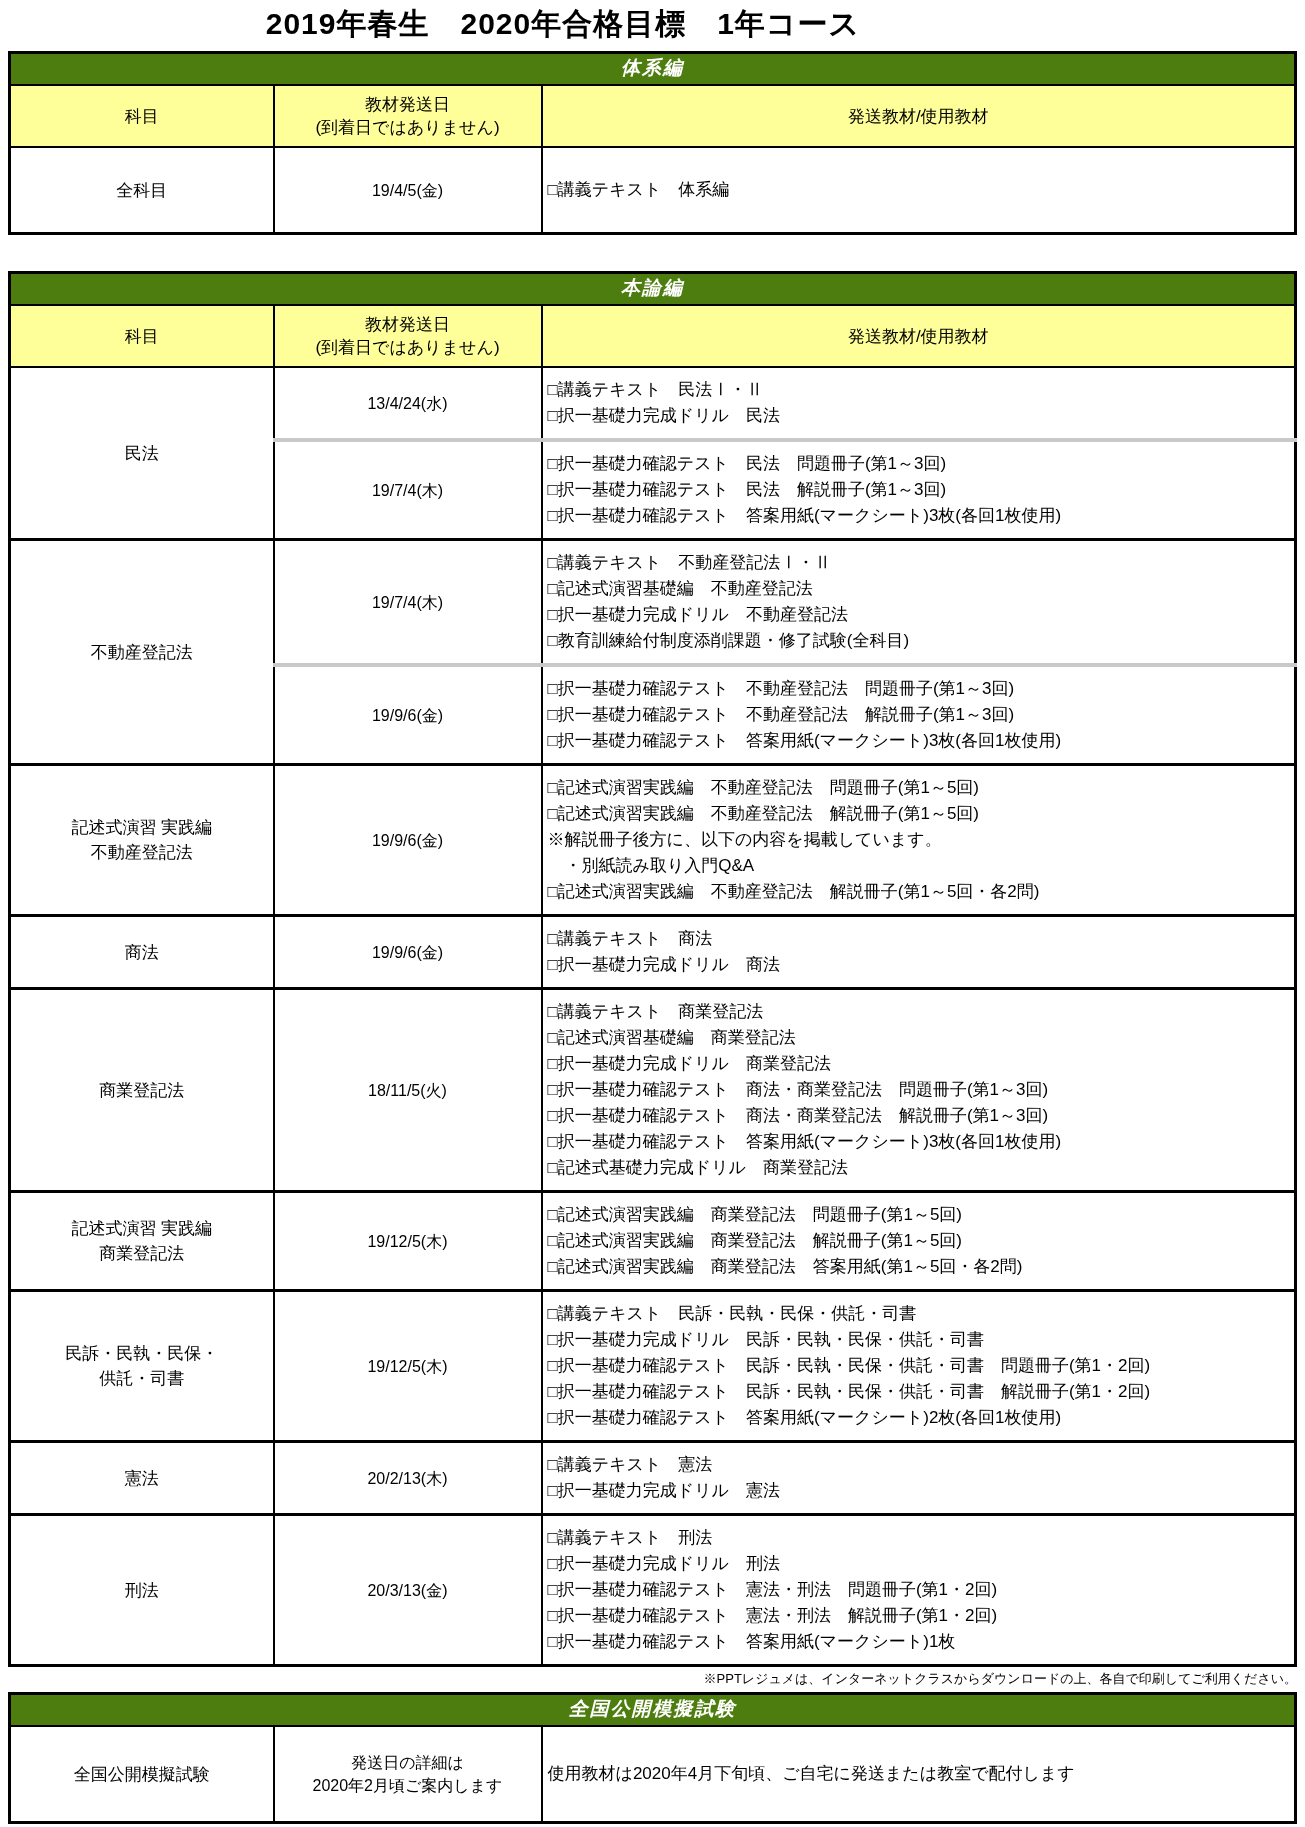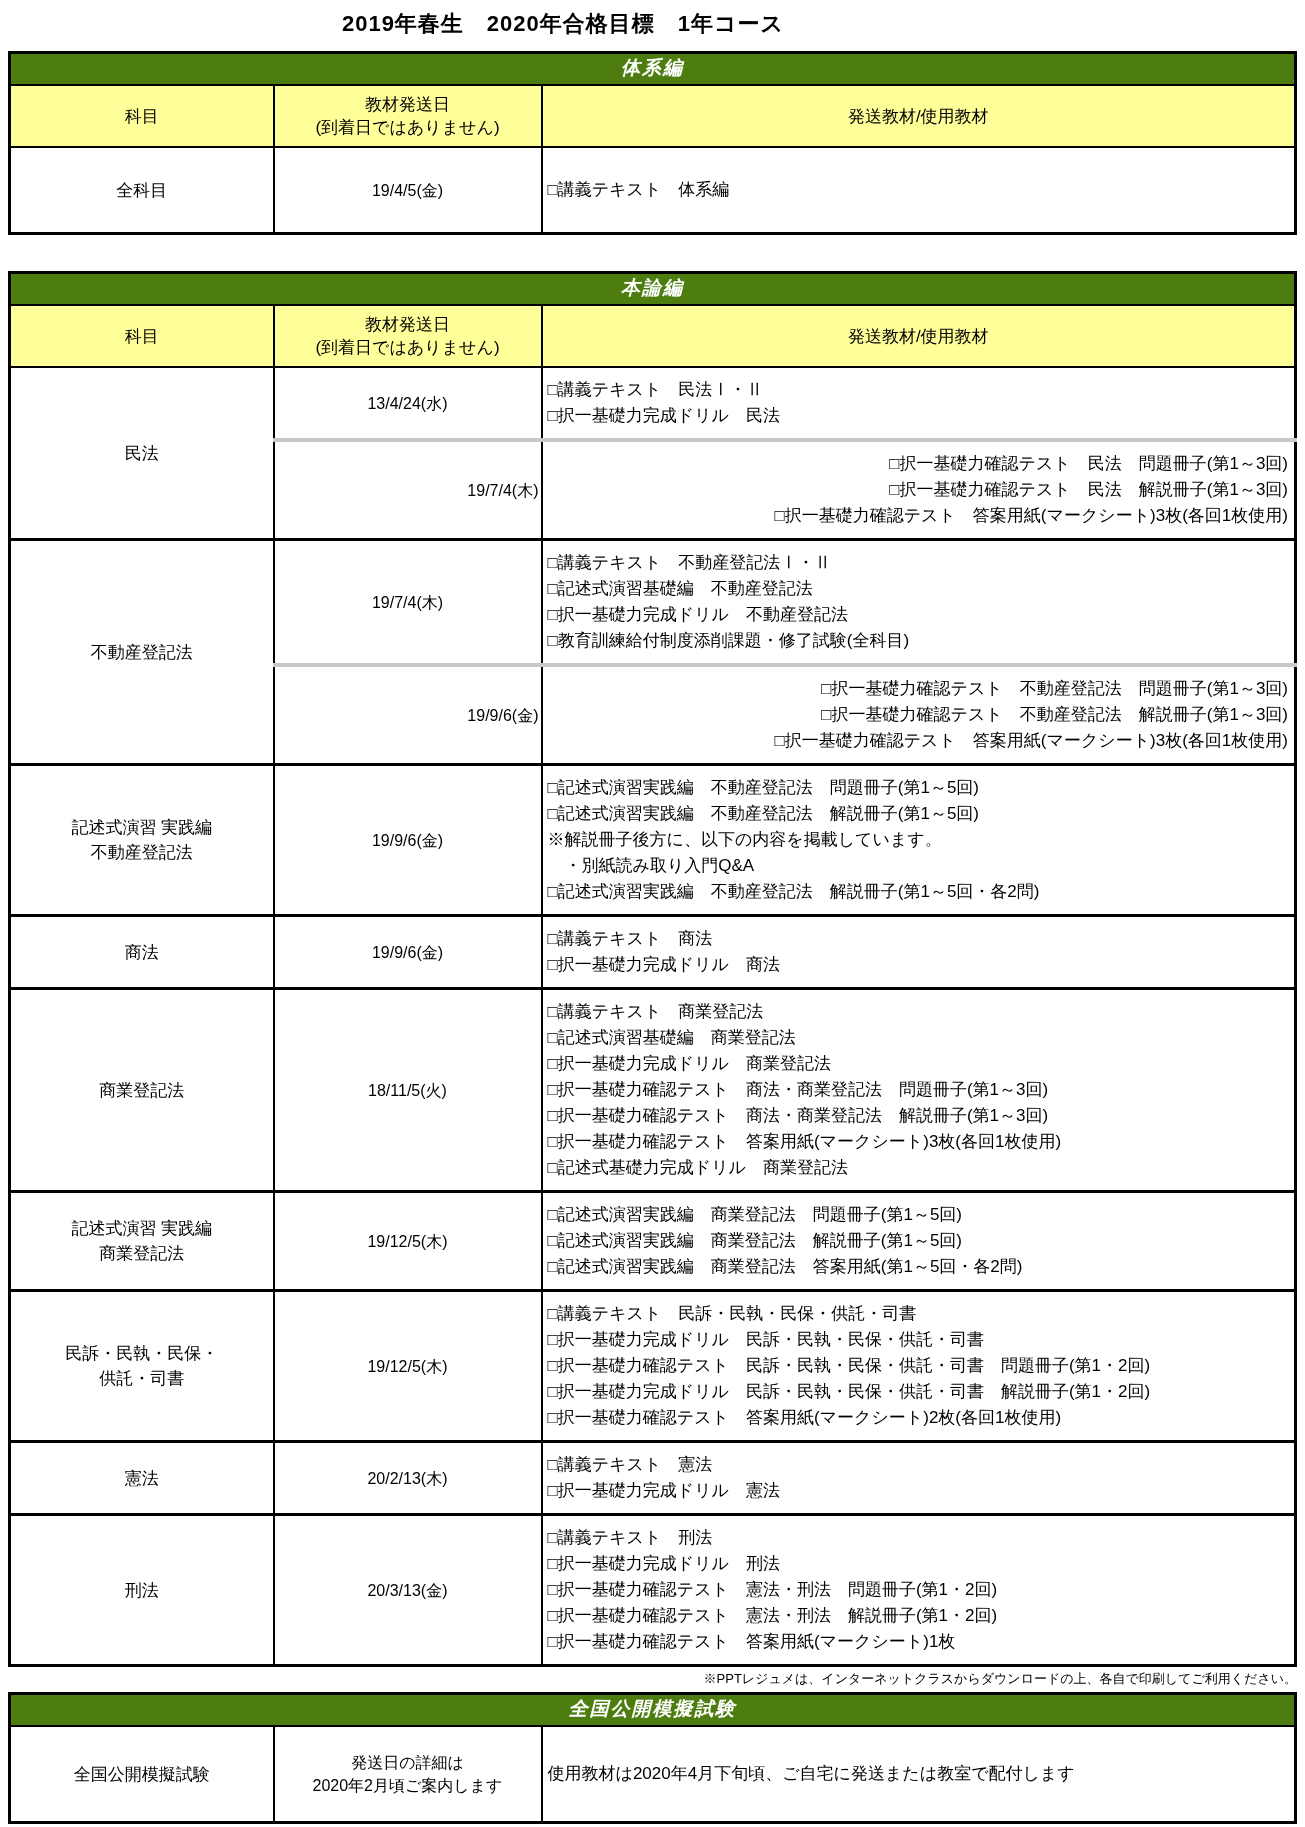--- a/index.html
+++ b/index.html
@@ -7,21 +7,21 @@
     width:1305px;height:1827px;
     font-family:"Liberation Sans",sans-serif;
     color:#000;
     -webkit-font-smoothing:antialiased;
   }
   .page{padding:0 8px;box-sizing:border-box;}
 
   
   .title-block{
     width:1110px;text-align:center;
-    font-weight:bold;font-size:22px;line-height:39px;
+    font-weight:bold;font-size:30px;line-height:39px;
     padding-top:4px;margin-bottom:8px;
     letter-spacing:1px;
   }
 
   
   table.sched{
     border-collapse:collapse;table-layout:fixed;
     width:1289px;border:3px solid #000;
   }
   col.c-subject{width:264px;}
@@ -38,21 +38,21 @@
     font-weight:normal;font-size:17px;line-height:23px;
     text-align:center;padding:7px 4px;
     border:2px solid #000;
   }
   td{
     border-left:2px solid #000;border-right:2px solid #000;
     vertical-align:middle;
   }
   tbody tr:first-child td{border-top:2px solid #000;}
   tr.group-start td{border-top:3px solid #000;}
-  tr.sub-row td{border-top:4px solid #c9c9c9;text-align:right;}
+  tr.sub-row td{border-top:4px solid #c9c9c9;}
   td.subject{
     text-align:center;font-size:17px;line-height:25px;
     padding:4px 2px;
   }
   td.datecell{
     text-align:center;font-size:16px;line-height:23px;
     padding:4px 2px;
     margin-top:20px;
   }
   td.materials{
@@ -210,21 +210,21 @@
             <div class="mline">□記述式演習実践編　商業登記法　答案用紙(第1～5回・各2問)</div>
           </td>
         </tr>
         <tr class="group-start">
           <td class="subject" rowspan="1"><span>民訴・民執・民保・</span><br><span>供託・司書</span></td>
           <td class="datecell"><span>19/12/5(木)</span></td>
           <td class="materials">
             <div class="mline">□講義テキスト　民訴・民執・民保・供託・司書</div>
             <div class="mline">□択一基礎力完成ドリル　民訴・民執・民保・供託・司書</div>
             <div class="mline">□択一基礎力確認テスト　民訴・民執・民保・供託・司書　問題冊子(第1・2回)</div>
-            <div class="mline">□択一基礎力完成ドリル　民訴・民執・民保・供託・司書　解説冊子(第1・2回)</div>
+            <div class="mline">□択一基礎力確認テスト　民訴・民執・民保・供託・司書　解説冊子(第1・2回)</div>
             <div class="mline">□択一基礎力確認テスト　答案用紙(マークシート)2枚(各回1枚使用)</div>
           </td>
         </tr>
         <tr class="group-start">
           <td class="subject" rowspan="1"><span>憲法</span></td>
           <td class="datecell"><span>20/2/13(木)</span></td>
           <td class="materials">
             <div class="mline">□講義テキスト　憲法</div>
             <div class="mline">□択一基礎力完成ドリル　憲法</div>
           </td>

